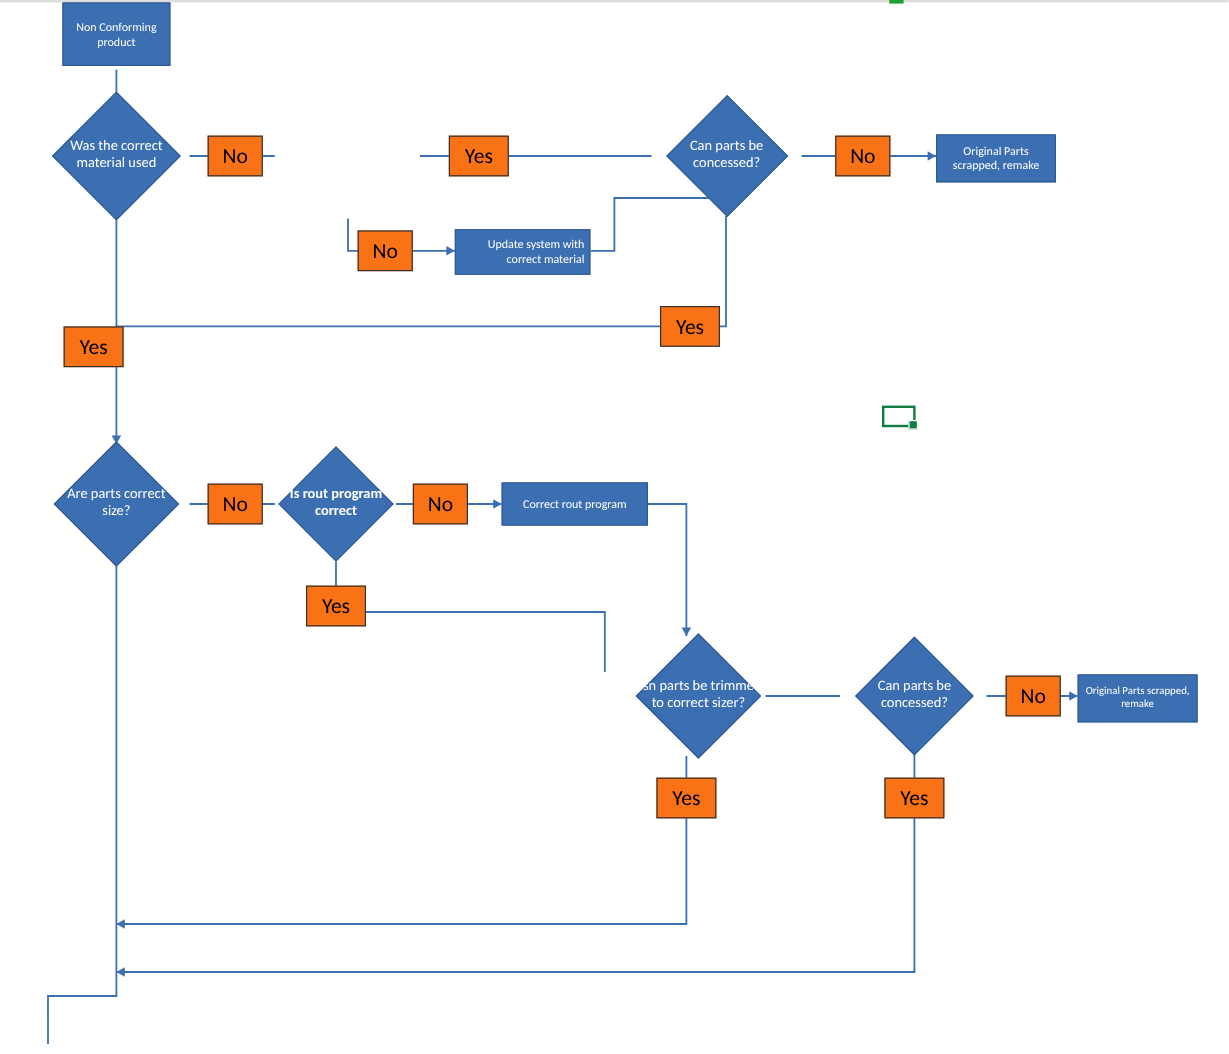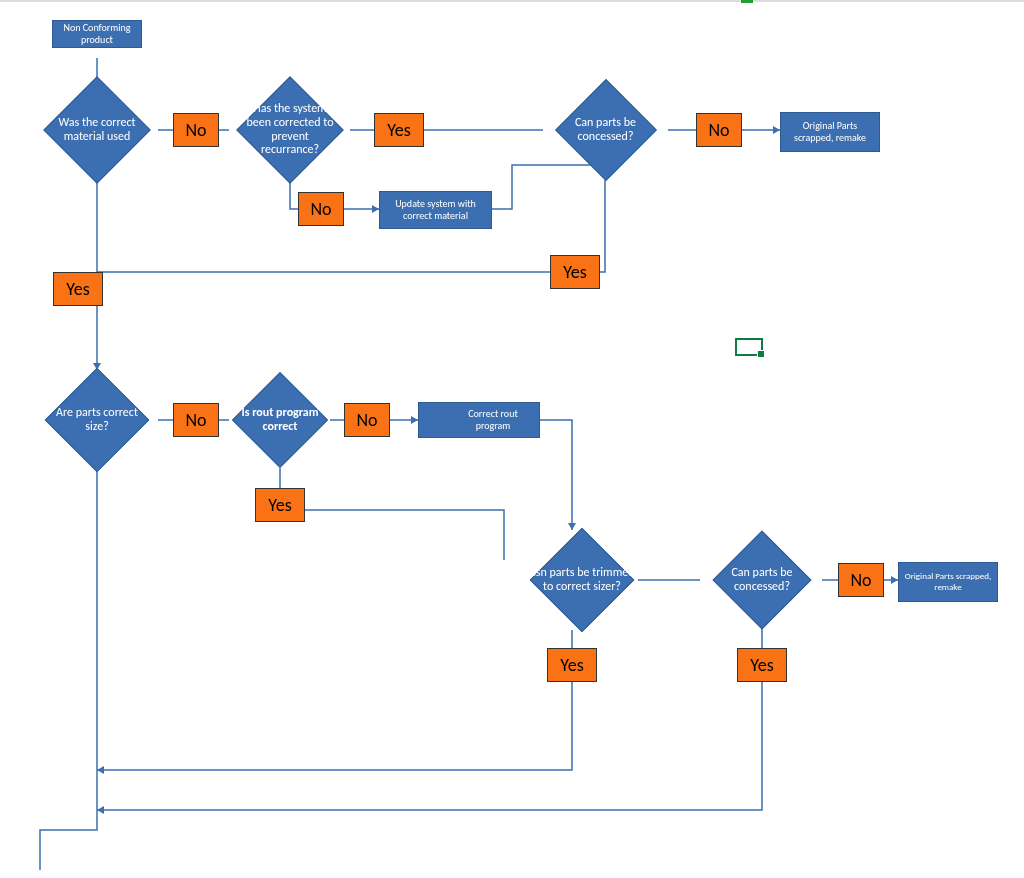--- a/index.html
+++ b/index.html
@@ -65,68 +65,64 @@
     <path class="line" d="M 572 630 L 572 770 L 97 770"></path>
     <path class="arrow" d="M 97 770 l 7 -4 l 0 8 z"></path>
 
     <path class="line" d="M 762 628 L 762 810 L 97 810"></path>
     <path class="arrow" d="M 97 810 l 7 -4 l 0 8 z"></path>
 
     <path class="line" d="M 97 470 L 97 830 L 40 830 L 40 870"></path>
 
   </svg>
 
-  <div class="box" style="left:52px;top:20px;width:90px;height:28px;">Non Conforming product</div>
+  <div class="box" style="left:52px;top:2px;width:90px;height:53px;">Non Conforming product</div>
 
   <div class="diamond" style="left:36px;top:78px;width:122px;height:104px;">
     <div class="sq" style="width:74px;height:74px;"></div>
     <div class="lbl">Was the correct material used</div>
   </div>
 
   <div class="tag" style="left:173px;top:113px;width:46px;height:34px;">No</div>
 
-  <div class="diamond" style="left:229px;top:78px;width:122px;height:104px;">
-    <div class="sq" style="width:74px;height:74px;"></div>
-    <div class="lbl">Has the system been corrected to prevent recurrance?</div>
-  </div>
 
   <div class="tag" style="left:374px;top:113px;width:50px;height:34px;">Yes</div>
 
   <div class="diamond" style="left:543px;top:80px;width:125px;height:100px;">
     <div class="sq" style="width:70px;height:70px;"></div>
     <div class="lbl">Can parts be concessed?</div>
   </div>
 
   <div class="tag" style="left:696px;top:113px;width:46px;height:34px;">No</div>
 
   <div class="box" style="left:780px;top:112px;width:100px;height:40px;">Original Parts scrapped, remake</div>
 
   <div class="tag" style="left:298px;top:192px;width:46px;height:34px;">No</div>
 
-  <div class="box" style="left:379px;top:191px;width:113px;height:38px;">Update system with correct material</div>
+  <div class="box" style="left:379px;top:191px;width:113px;height:38px;text-align:right;">Update system with correct material</div>
 
   <div class="tag" style="left:550px;top:255px;width:50px;height:34px;">Yes</div>
 
   <div class="tag" style="left:53px;top:272px;width:50px;height:34px;">Yes</div>
 
   <div class="diamond" style="left:36px;top:370px;width:122px;height:100px;">
     <div class="sq" style="width:72px;height:72px;"></div>
     <div class="lbl">Are parts correct size?</div>
   </div>
 
   <div class="tag" style="left:173px;top:403px;width:46px;height:34px;">No</div>
 
   <div class="diamond" style="left:229px;top:373px;width:102px;height:94px;font-weight:bold;">
     <div class="sq" style="width:66px;height:66px;"></div>
     <div class="lbl">Is rout program correct</div>
   </div>
 
   <div class="tag" style="left:344px;top:403px;width:46px;height:34px;">No</div>
 
-  <div class="box" style="left:418px;top:402px;width:122px;height:36px;padding-left:32px;">Correct rout program</div>
+  <div class="box" style="left:418px;top:402px;width:122px;height:36px;">Correct rout program</div>
 
   <div class="tag" style="left:255px;top:488px;width:50px;height:34px;">Yes</div>
 
   <div class="diamond" style="left:516px;top:530px;width:132px;height:100px;">
     <div class="sq" style="width:72px;height:72px;"></div>
     <div class="lbl">Csn parts be trimmed to correct sizer?</div>
   </div>
 
   <div class="diamond" style="left:700px;top:532px;width:124px;height:96px;">
     <div class="sq" style="width:68px;height:68px;"></div>

